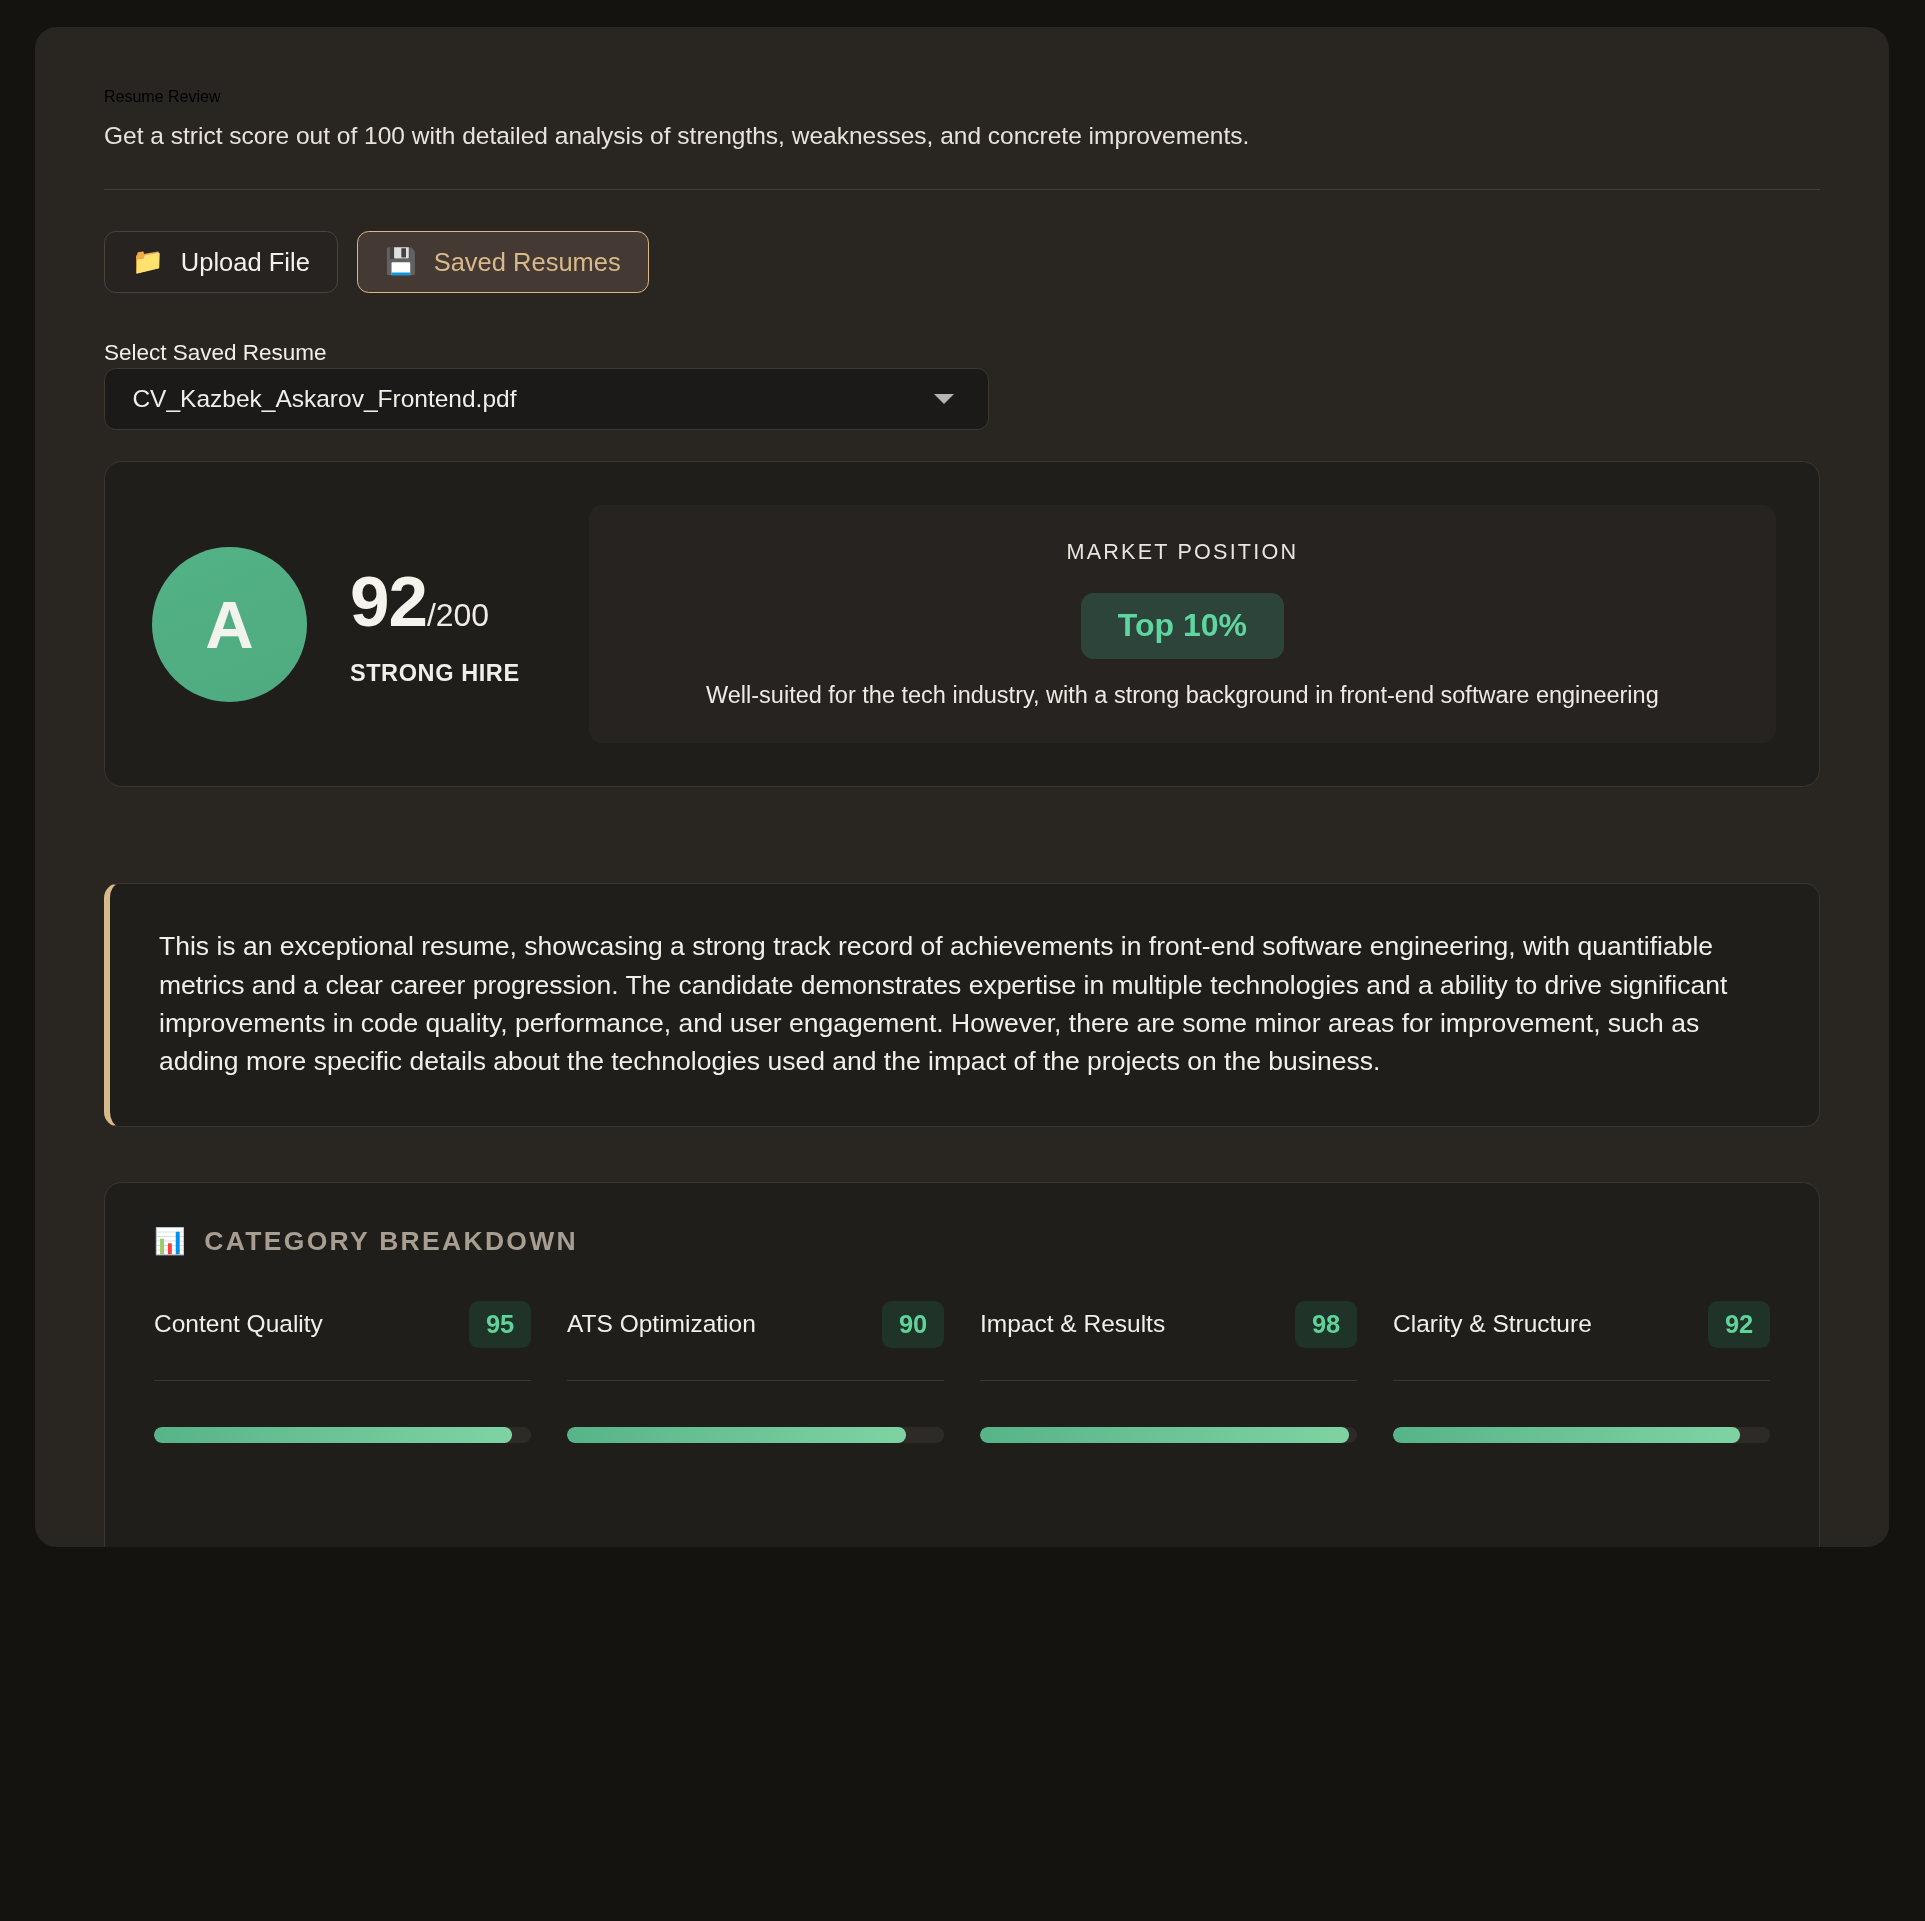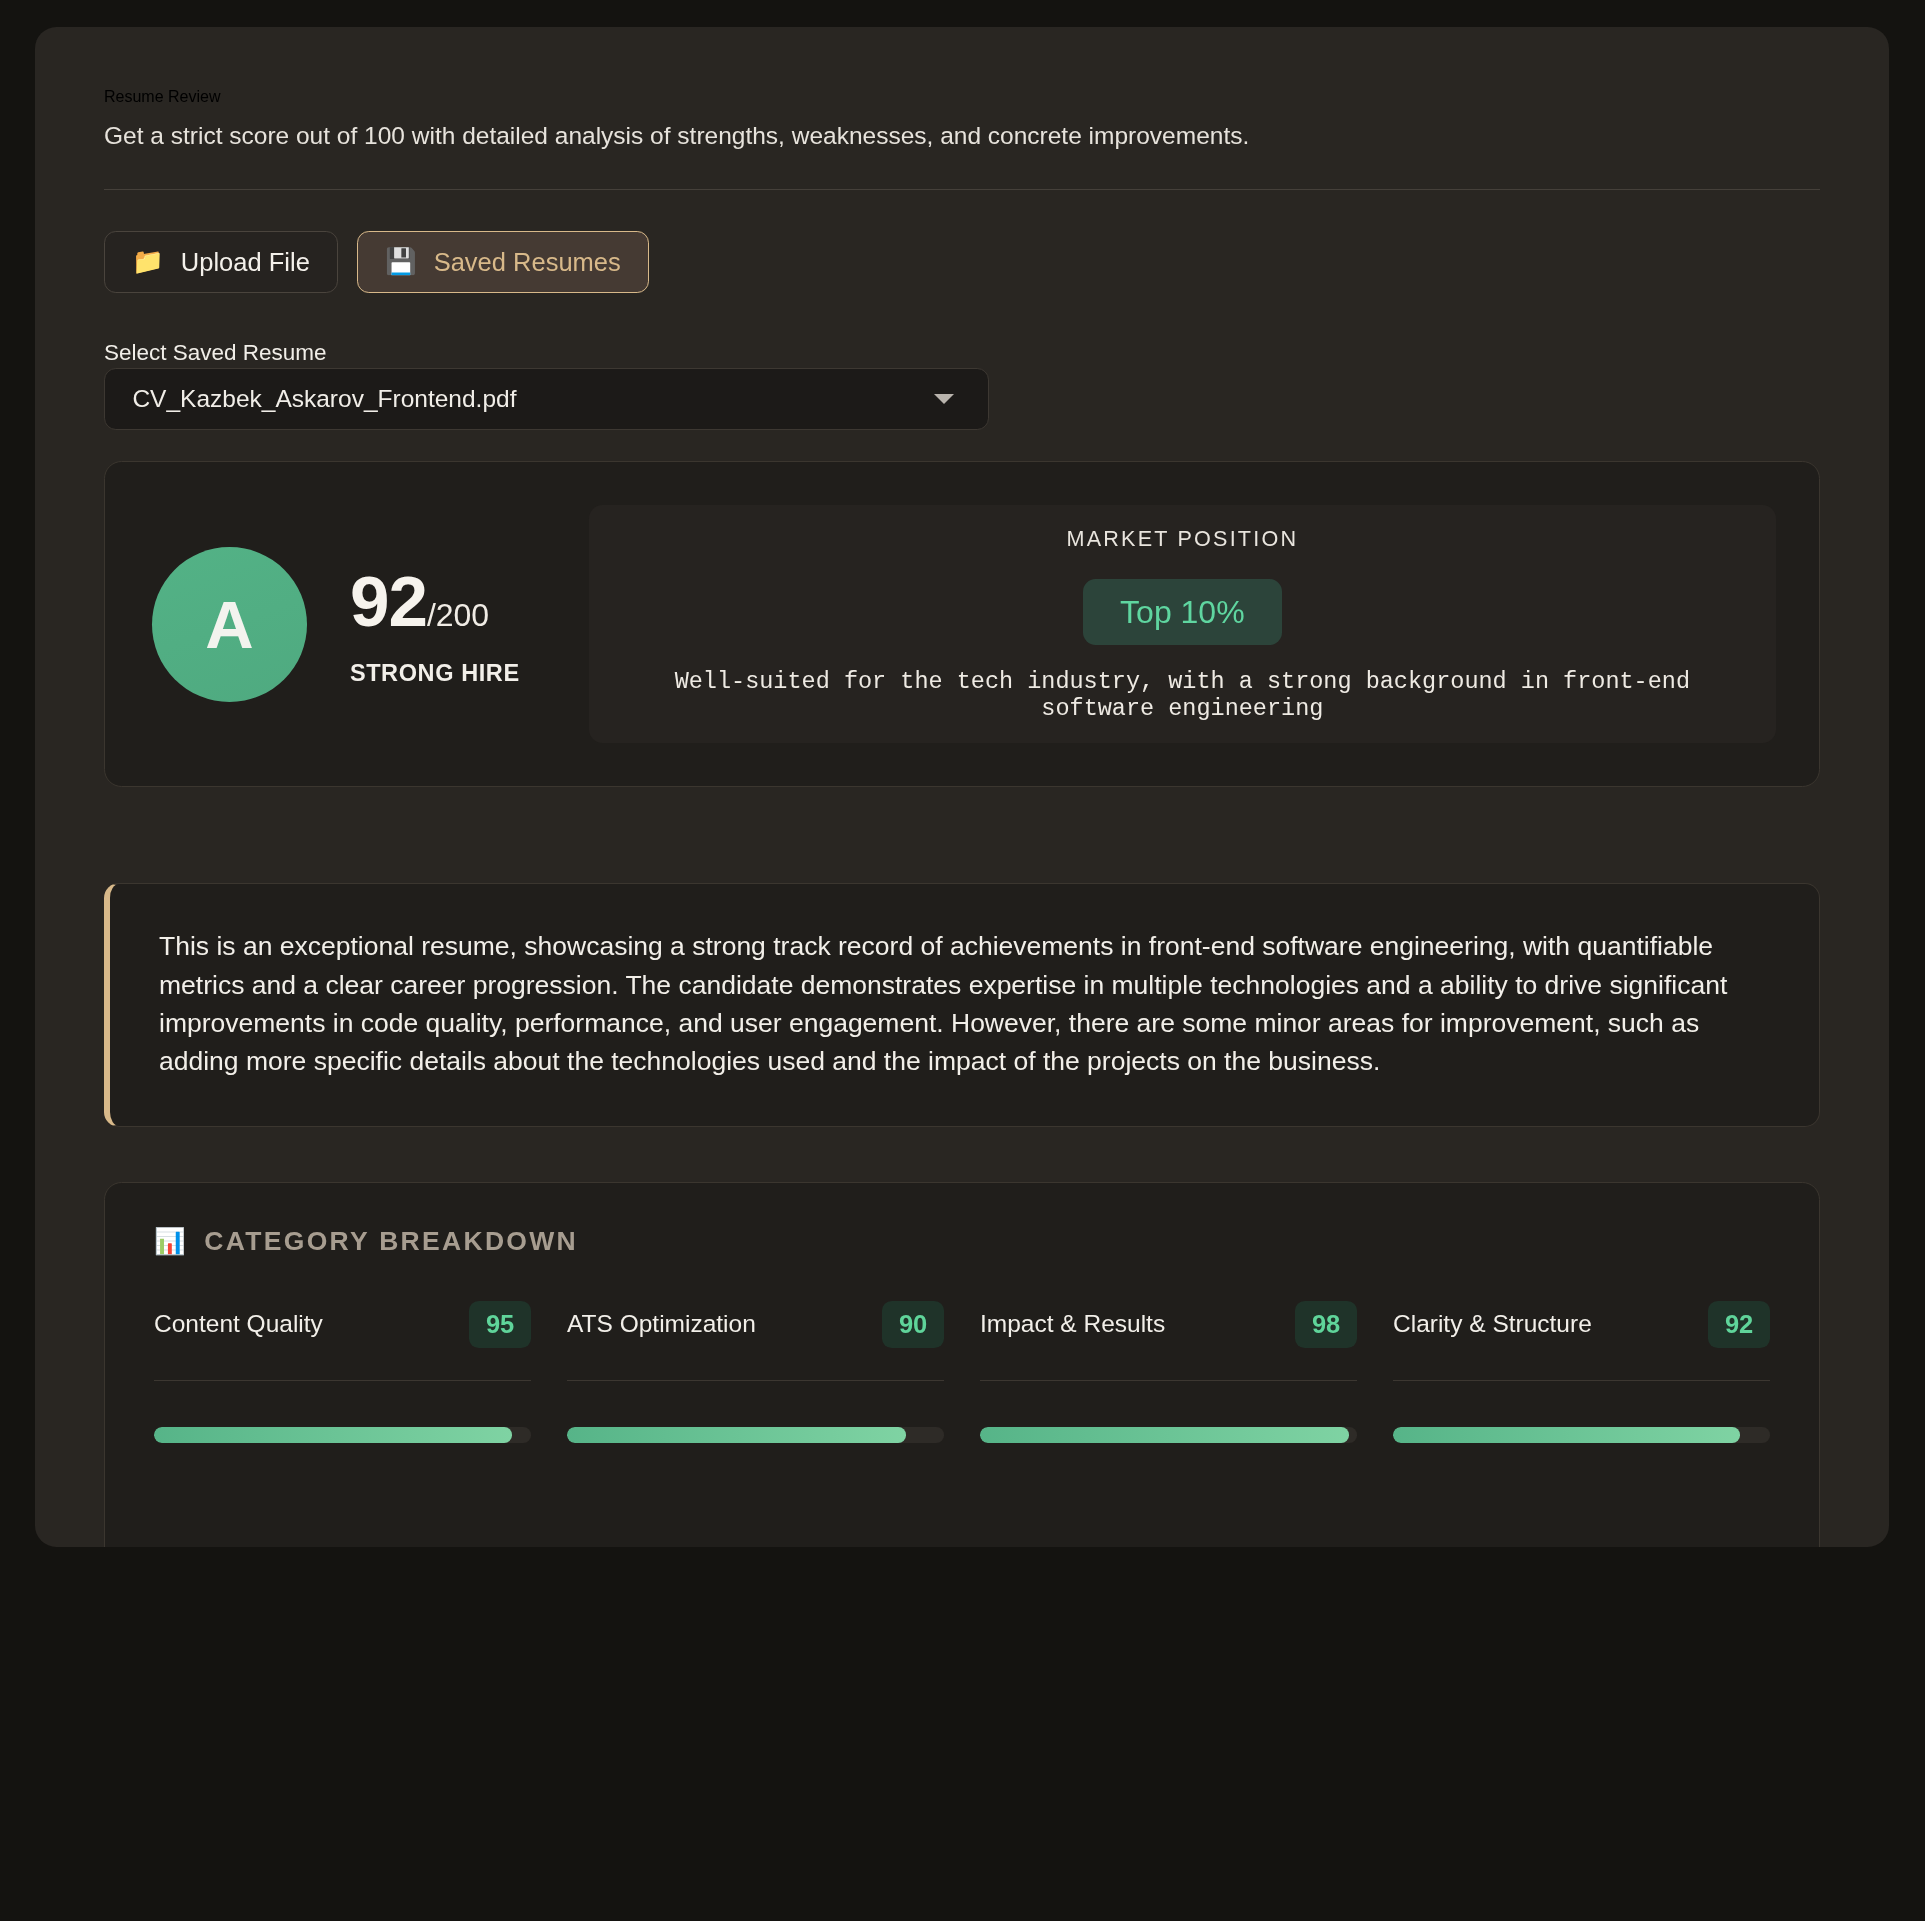--- a/index.html
+++ b/index.html
@@ -159,29 +159,28 @@
     font-size: 21.6px;
     color: #e9e5de;
     letter-spacing: 2.2px;
   }
   .market-pill {
     margin-top: 27.4px;
     background: #2c443a;
     border-radius: 12.7px;
     padding: 14.7px 37px;
     font-size: 32px;
-    font-weight: normal;
+    font-weight: bold;
     color: #5fd6a0;
   }
   .market-note {
     margin-top: 23px;
     font-size: 23.5px;
     color: #eeeae3;
     text-align: center;
-    font-family: Liberation Mono, monospace;
   }
 
   
   .summary-card {
     margin-top: 96px;
     width: 100%;
     background: #201e1b;
     border: 1px solid #3b362f;
     border-left: 6.9px solid #d8b98a;
     border-radius: 15px;

